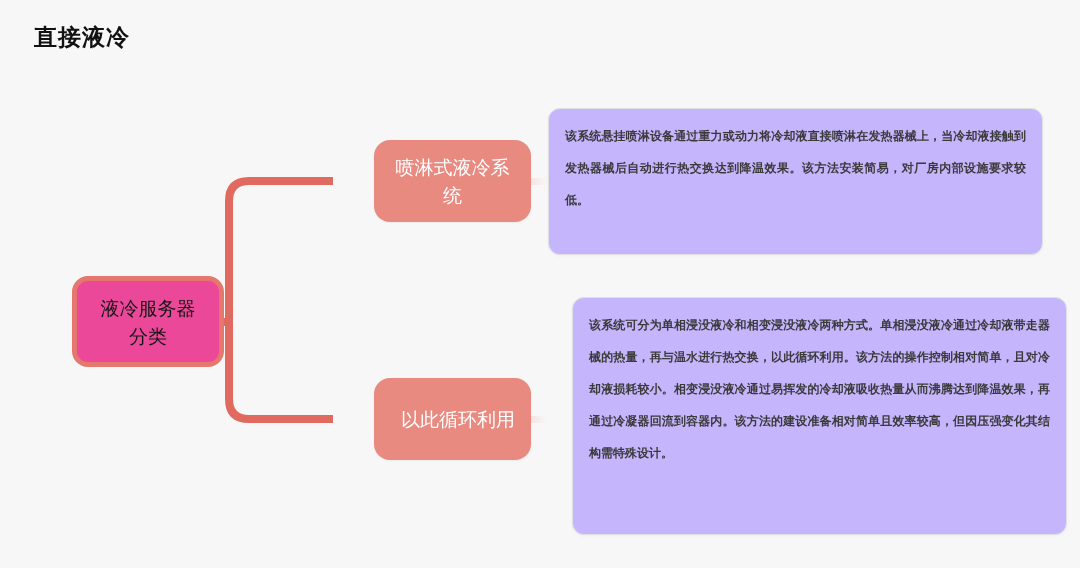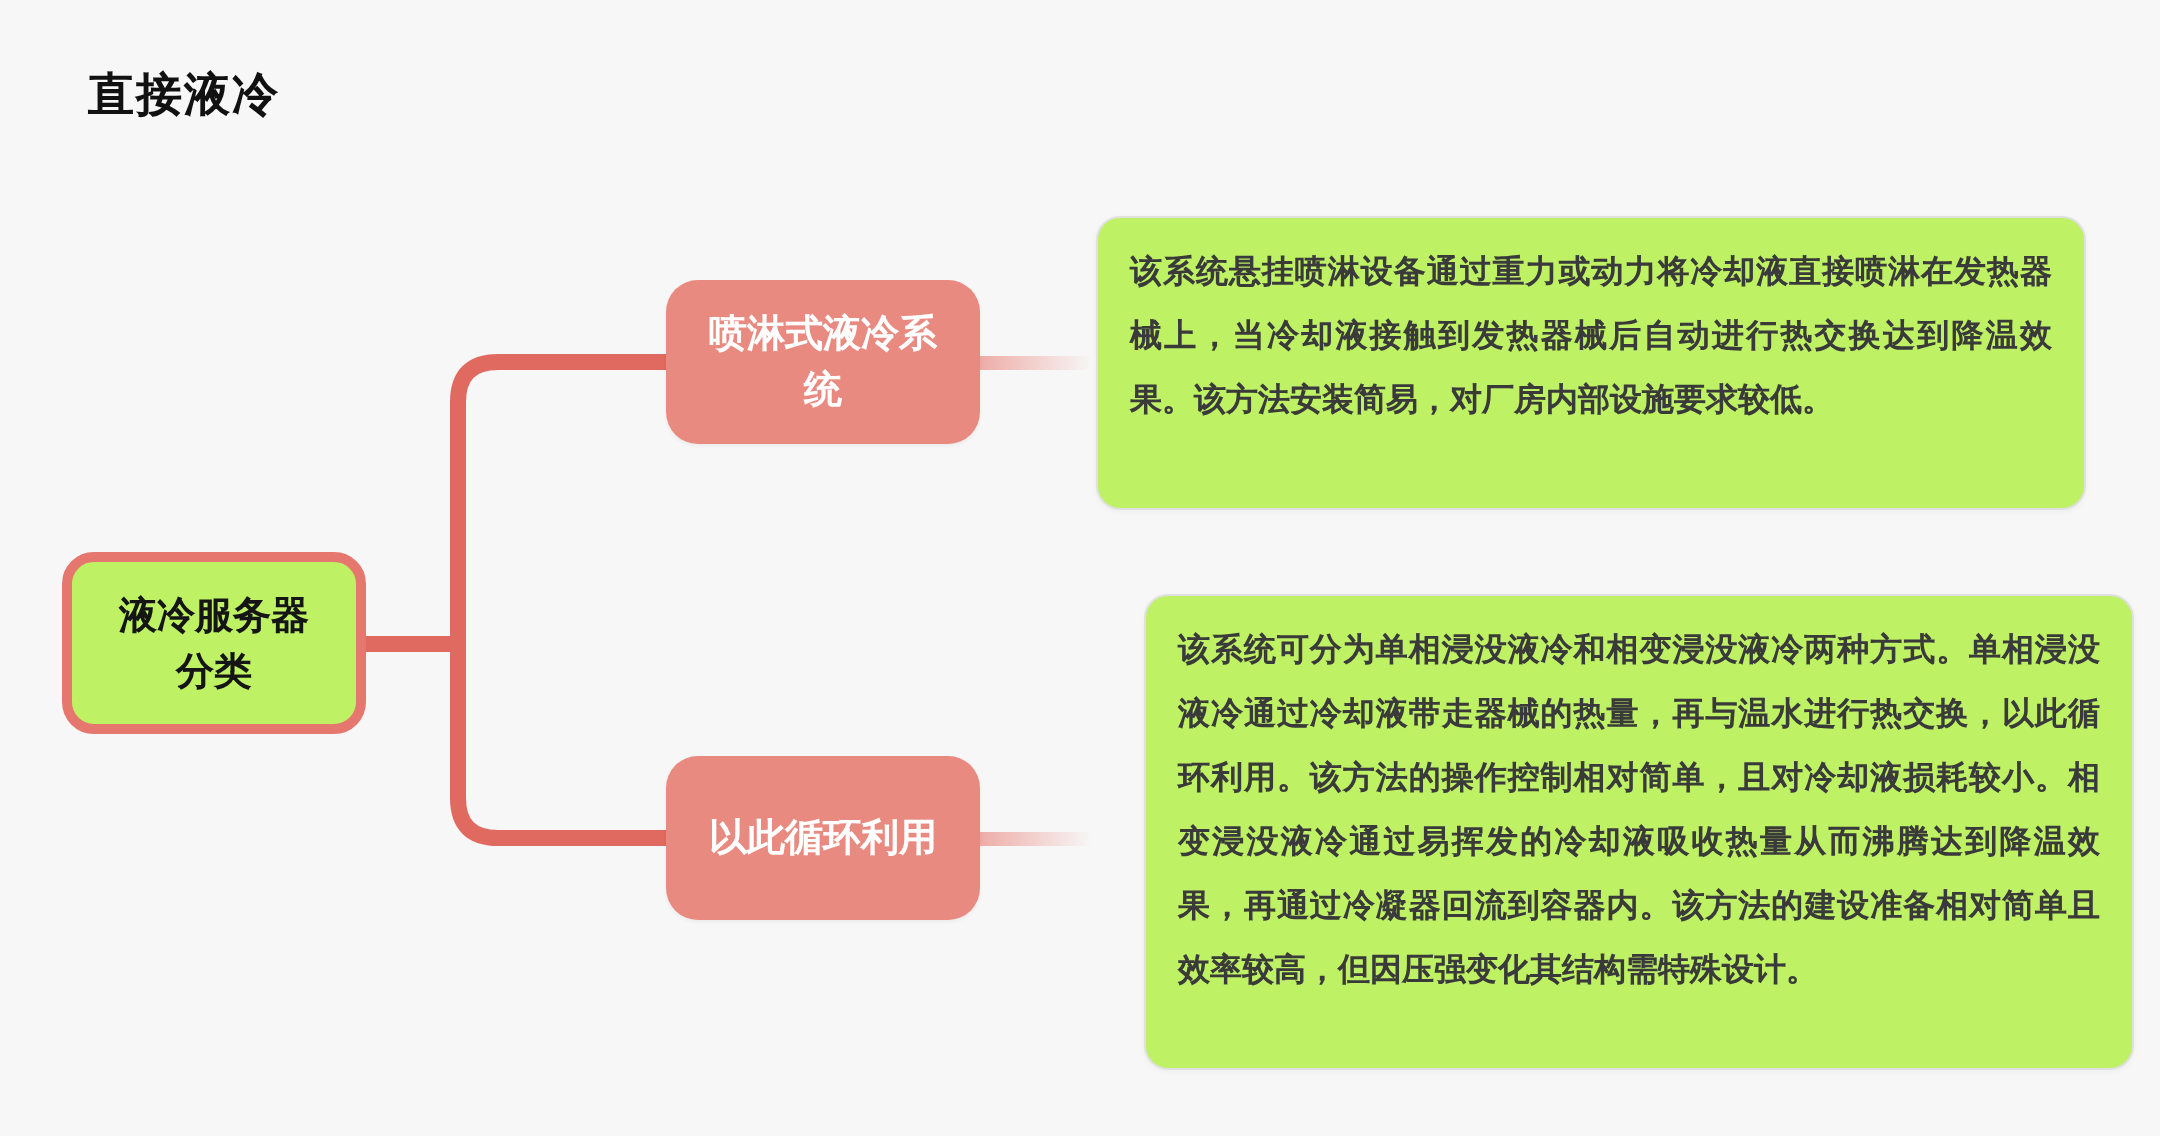--- a/index.html
+++ b/index.html
@@ -3,56 +3,57 @@
 <meta charset="utf-8">
 <style>
   html,body{margin:0;padding:0;}
   body{
     width:1080px;height:568px;position:relative;overflow:hidden;
     background:#f7f7f7;
     font-family:"DejaVu Sans","Liberation Sans",sans-serif;
   }
   .title{
     position:absolute;left:28px;top:16px;
-    font-size:23px;font-weight:bold;color:#111;margin:16px;
+    font-size:23px;font-weight:bold;color:#111;margin:6px;
     letter-spacing:1px;
   }
   .connector-svg{position:absolute;left:0;top:0;pointer-events:none;}
   .node{
-    position:absolute;display:flex;align-items:center;justify-content:center;
+    position:absolute;display:flex;align-items:center;justify-content:flex-end;
     text-align:center;box-sizing:border-box;border-radius:16px;
-    font-weight:bold;
+    font-weight:normal;
+    margin-left:41px;
   }
   .root-node{
     left:31px;top:276px;width:152px;height:91px;
-    background:#bef264;border:5px solid #e5776e;
+    background:#ec4899;border:5px solid #e5776e;
     font-size:19px;line-height:28px;color:#151515;
     padding:0 21px;
   }
   .branch-node{
     left:333px;width:157px;height:82px;
     background:#e88a80;color:#ffffff;
     font-size:19px;line-height:28px;
     padding:0 16px;
     box-shadow:0 1px 2px rgba(0,0,0,0.05);
   }
   .branch-node.spray{top:140px;}
   .branch-node.immersion{top:378px;}
   .fade-line{
     position:absolute;left:488px;width:58px;height:7px;
     background:linear-gradient(to right,#eeaaa3,rgba(247,247,247,0));
   }
   .fade-line.spray{top:178px;}
   .fade-line.immersion{top:416px;}
   .desc-block{
     position:absolute;left:548px;width:495px;box-sizing:border-box;
-    background:#bef264;border:1px solid #e0e0e0;border-radius:12px;
+    background:#c4b5fd;border:1px solid #e0e0e0;border-radius:12px;
     box-shadow:0 1px 3px rgba(0,0,0,0.04);
     padding:11px 16px;
-    font-size:16px;font-weight:bold;line-height:32px;color:#3a3a3a;
+    font-size:12px;font-weight:bold;line-height:32px;color:#3a3a3a;
     text-align:justify;
   }
   .desc-block.spray{top:108px;min-height:147px;}
   .desc-block.immersion{top:297px;min-height:238px;margin-left:24px;}
 </style>
 </head>
 <body>
 
 <h1 class="title">直接液冷</h1>
 

